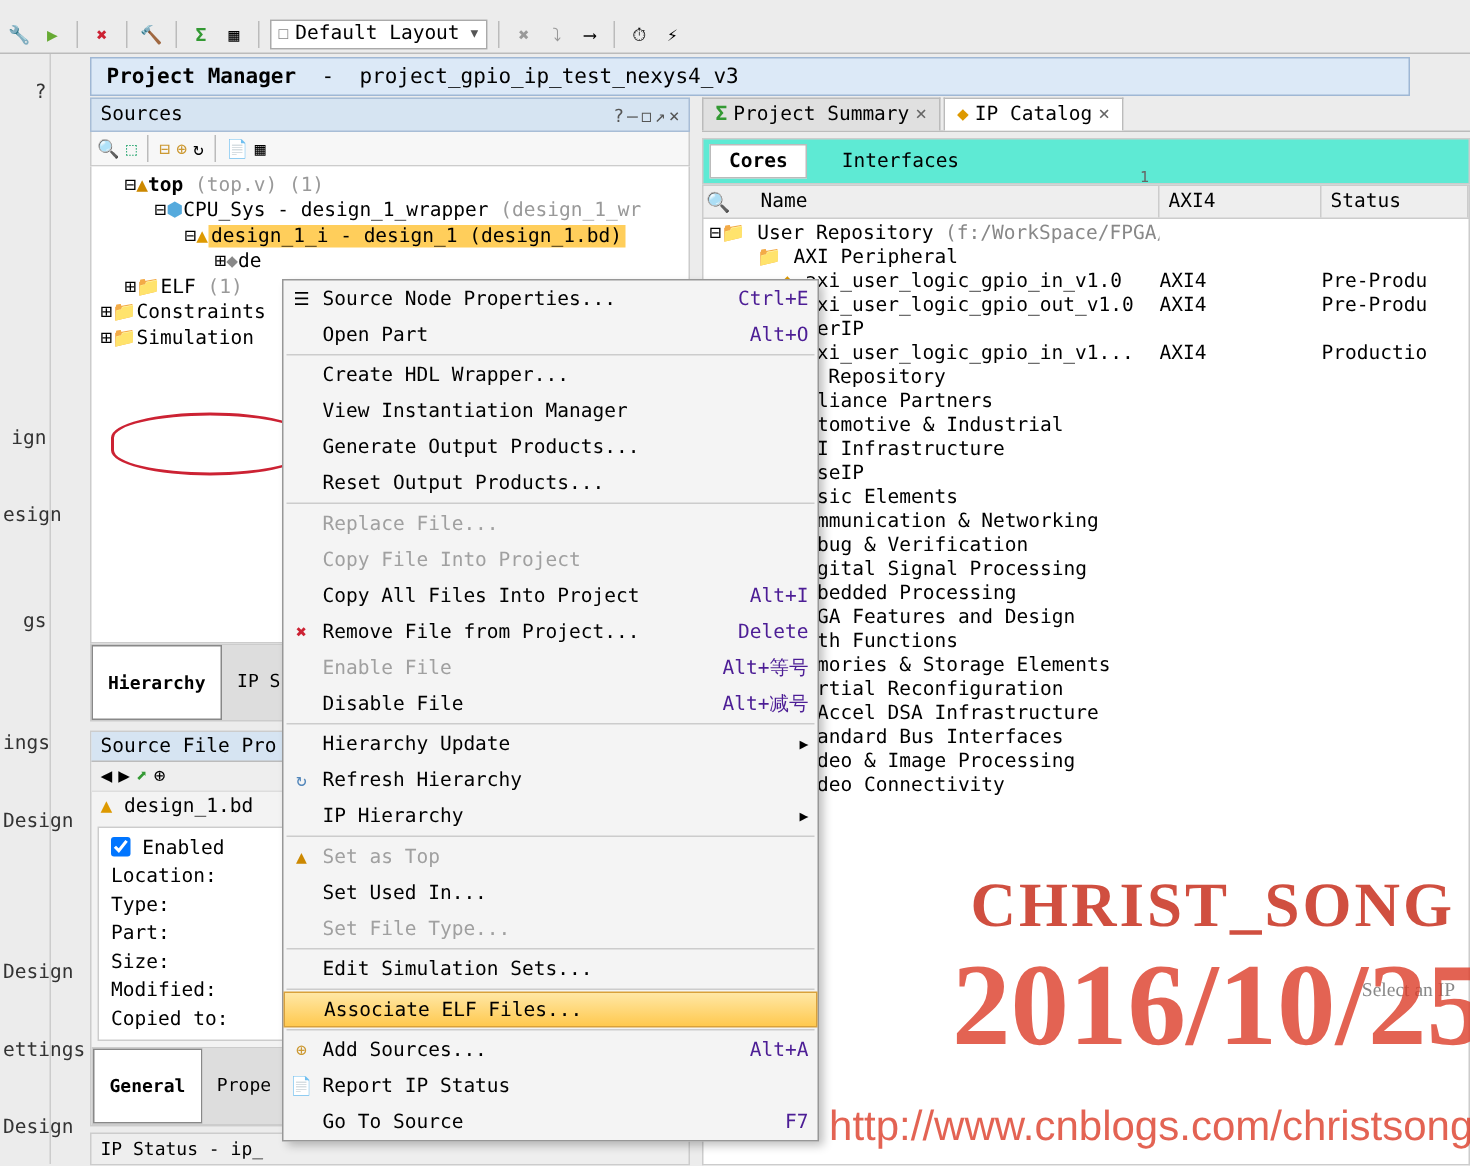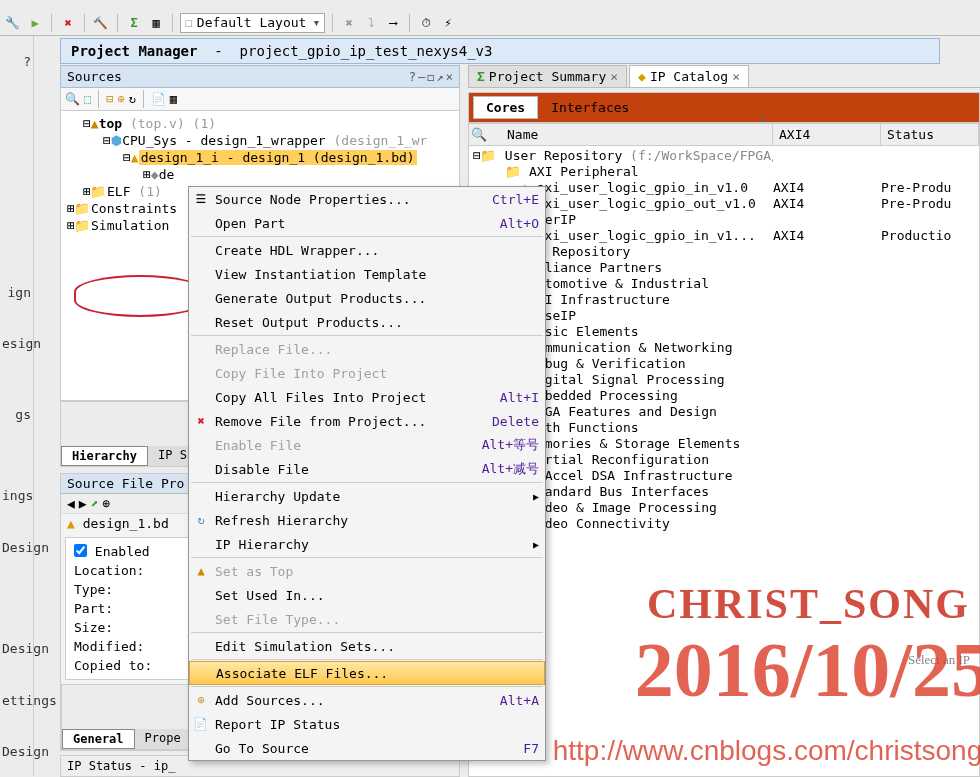--- a/index.html
+++ b/index.html
@@ -21,21 +21,21 @@
 .tree-row { white-space:nowrap; }
 .tree-row .count { color:#999; }
 .indent-0 { padding-left:4px; }
 .indent-1 { padding-left:20px; }
 .indent-2 { padding-left:40px; }
 .indent-3 { padding-left:60px; }
 .indent-4 { padding-left:80px; }
 .highlight-sel { background:#ffce5b; color:#000; padding:0 2px;}
 .circle-annot { position:absolute; border:2px solid #c23; border-radius:50%/40%; pointer-events:none; }
 .tabs-bottom { display:flex; background:#ececec; border:1px solid #ccc; font-family: Consolas, monospace; font-size:12px;}
-.tabs-bottom .tab { padding:2px 10px; border-right:1px solid #ccc; background:#ddd;margin-top:44px;}
+.tabs-bottom .tab { padding:17px 10px; border-right:1px solid #ccc; background:#ddd;}
 .tabs-bottom .tab.active { background:#fff; border:1px solid #888; font-weight:bold;}
 .src-props { border:1px solid #ccc; background:#f3f3f3; font-family: Consolas, monospace; font-size:13px;}
 .src-props .hdr { background:#d6e4f2; border-bottom:1px solid #bbb; padding:2px 6px; }
 .src-props .row { padding:2px 6px; display:flex; align-items:center;}
 .src-props .row.nav { gap:4px; background:#eee; border-bottom:1px solid #ddd;}
 .props-grid { padding:4px 8px; font-family: Consolas, monospace; font-size:13px; }
 .props-grid .prow { display:flex; padding:2px 0;}
 .props-grid .prow .pl { width:95px; }
 .context-menu { position:absolute; left:188px; top:186px; width:358px; background:#f4f4f4; border:1px solid #979797; box-shadow:3px 3px 6px rgba(0,0,0,0.25); font-family: Consolas, monospace; font-size:13px; z-index:100;}
 .context-menu .mi { display:flex; align-items:center; height:24px; padding:0 6px 0 26px; position:relative; border-bottom:0; }
@@ -43,21 +43,21 @@
 .context-menu .mi.disabled { color:#a0a0a0; }
 .context-menu .mi.highlighted { background:linear-gradient(#ffe7a5,#ffc94f); border:1px solid #d9a13b; }
 .context-menu .mi .icon { position:absolute; left:4px; width:16px; text-align:center; font-size:12px;}
 .context-menu .mi .sc { margin-left:auto; color:#4c1d95; }
 .context-menu .mi .arrow { margin-left:auto; font-size:10px;}
 .right-area { flex:1; margin-left:8px; display:flex; flex-direction:column;}
 .right-tabs { display:flex; background:#ececec; border-bottom:1px solid #bbb;}
 .right-tabs .rtab { display:flex; align-items:center; gap:4px; padding:3px 8px; background:#e0e0e0; border:1px solid #bbb; border-bottom:none; margin-right:2px; font-family: Consolas, monospace; font-size:13px;}
 .right-tabs .rtab.active { background:#fff; }
 .right-tabs .rtab .x { color:#666; cursor:pointer;}
-.right-subtabs { display:flex; background:#c2410c; border:1px solid #ccc; padding:3px 4px; gap:0; margin-top:4px;}
+.right-subtabs { display:flex; background:#5eead4; border:1px solid #ccc; padding:3px 4px; gap:10px; margin-top:4px;}
 .right-subtabs .st { padding:3px 12px; font-family: Consolas, monospace; font-size:13px; border:1px solid transparent;}
 .right-subtabs .st.active { border:1px solid #bbb; background:#fff; font-weight:bold;}
 .grid-head { display:flex; background:#eee; border:1px solid #ccc; font-family: Consolas, monospace; font-size:13px;}
 .grid-head .gh { padding:3px 6px; border-right:1px solid #ccc; }
 .gh1 { flex: 0 0 304px;} .gh2 { flex:0 0 108px; } .gh3 { flex:1;}
 .ip-tree { background:#fff; border:1px solid #ccc; border-top:none; font-family: Consolas, monospace; font-size:13px; line-height:16px; padding:2px 0; flex:1; overflow:hidden;}
 .ip-tree .ir { display:flex; white-space:nowrap;}
 .ip-tree .nm { flex:0 0 304px; overflow:hidden; }
 .ip-tree .c2 { flex:0 0 108px; }
 .ip-tree .c3 { flex:1; }
@@ -363,21 +363,21 @@
     </div>
     <div class="mi">
       <span>Open Part</span>
       <span class="sc">Alt+O</span>
     </div>
     <div class="mi sep"></div>
     <div class="mi">
       <span>Create HDL Wrapper...</span>
     </div>
     <div class="mi">
-      <span>View Instantiation Template</span>
+      <span>View Instantiation Manager</span>
     </div>
     <div class="mi">
       <span>Generate Output Products...</span>
     </div>
     <div class="mi">
       <span>Reset Output Products...</span>
     </div>
     <div class="mi sep"></div>
     <div class="mi disabled">
       <span>Replace File...</span>

